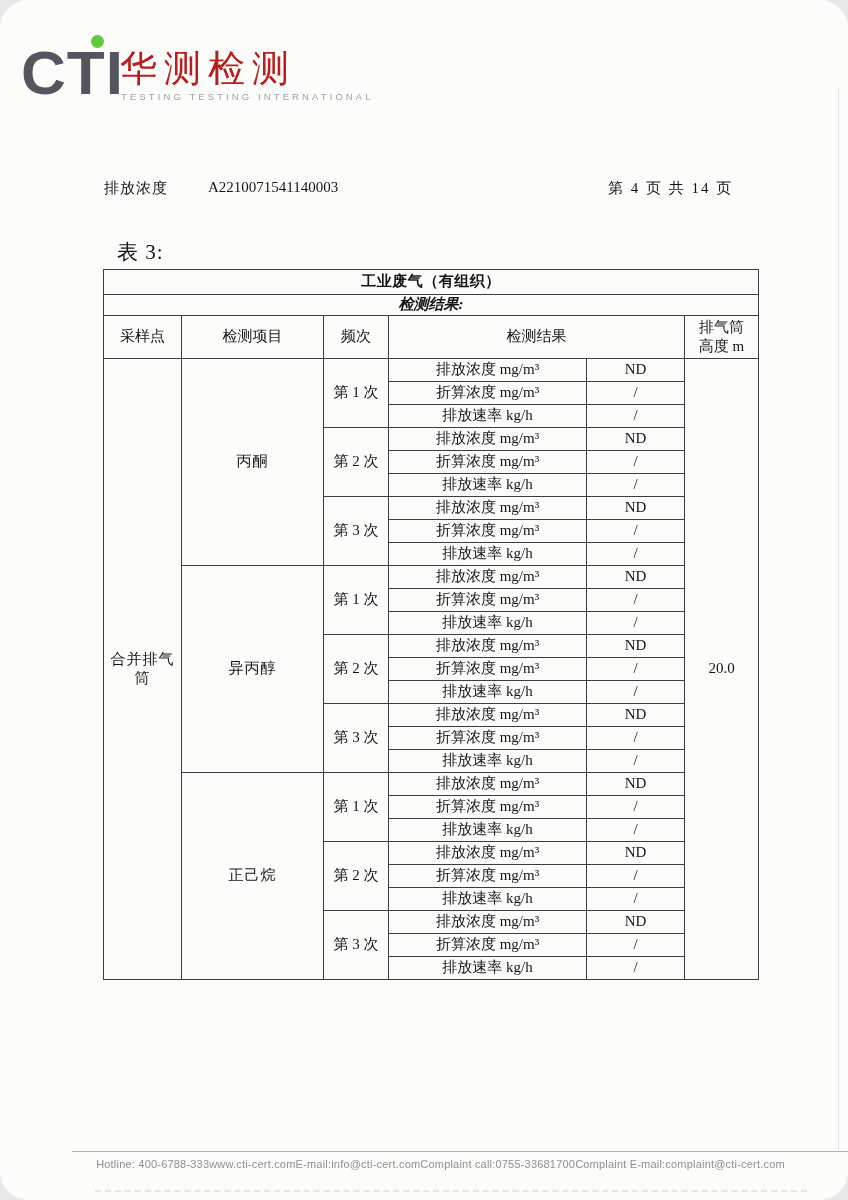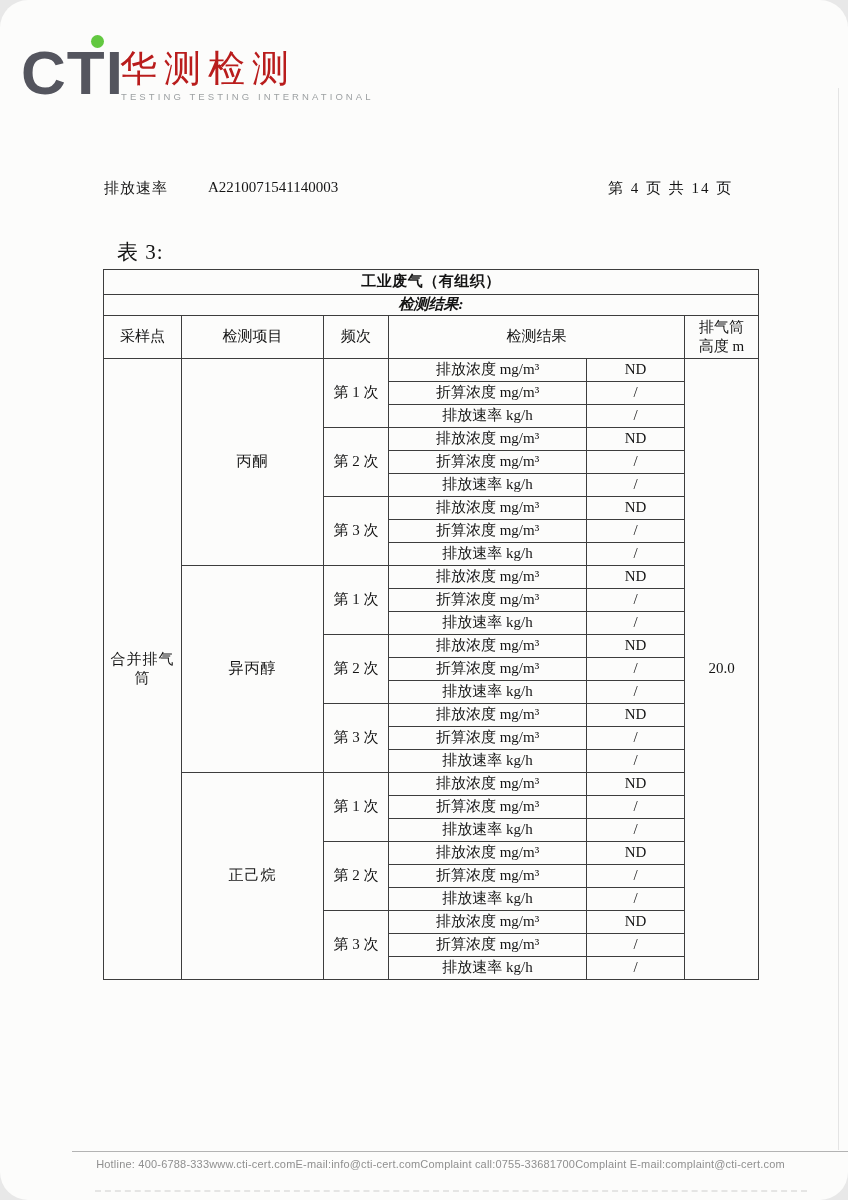--- a/index.html
+++ b/index.html
@@ -79,21 +79,21 @@
 <div class="page">
 
   <div>
     <div class="logo-cti">CTI</div>
     <div class="logo-dot"></div>
     <div class="logo-cn">华测检测</div>
     <div class="logo-en">TESTING TESTING INTERNATIONAL</div>
   </div>
 
   <div class="report-meta">
-    <span class="meta-label">排放速率</span>
+    <span class="meta-label">排放浓度</span>
     <span class="meta-value">A2210071541140003</span>
     <span class="page-indicator">第 4 页 共 14 页</span>
   </div>
 
   <div class="table-caption">表 3:</div>
 
   <table class="results-table">
     <colgroup>
       <col style="width:78px">
         <col style="width:142px">

